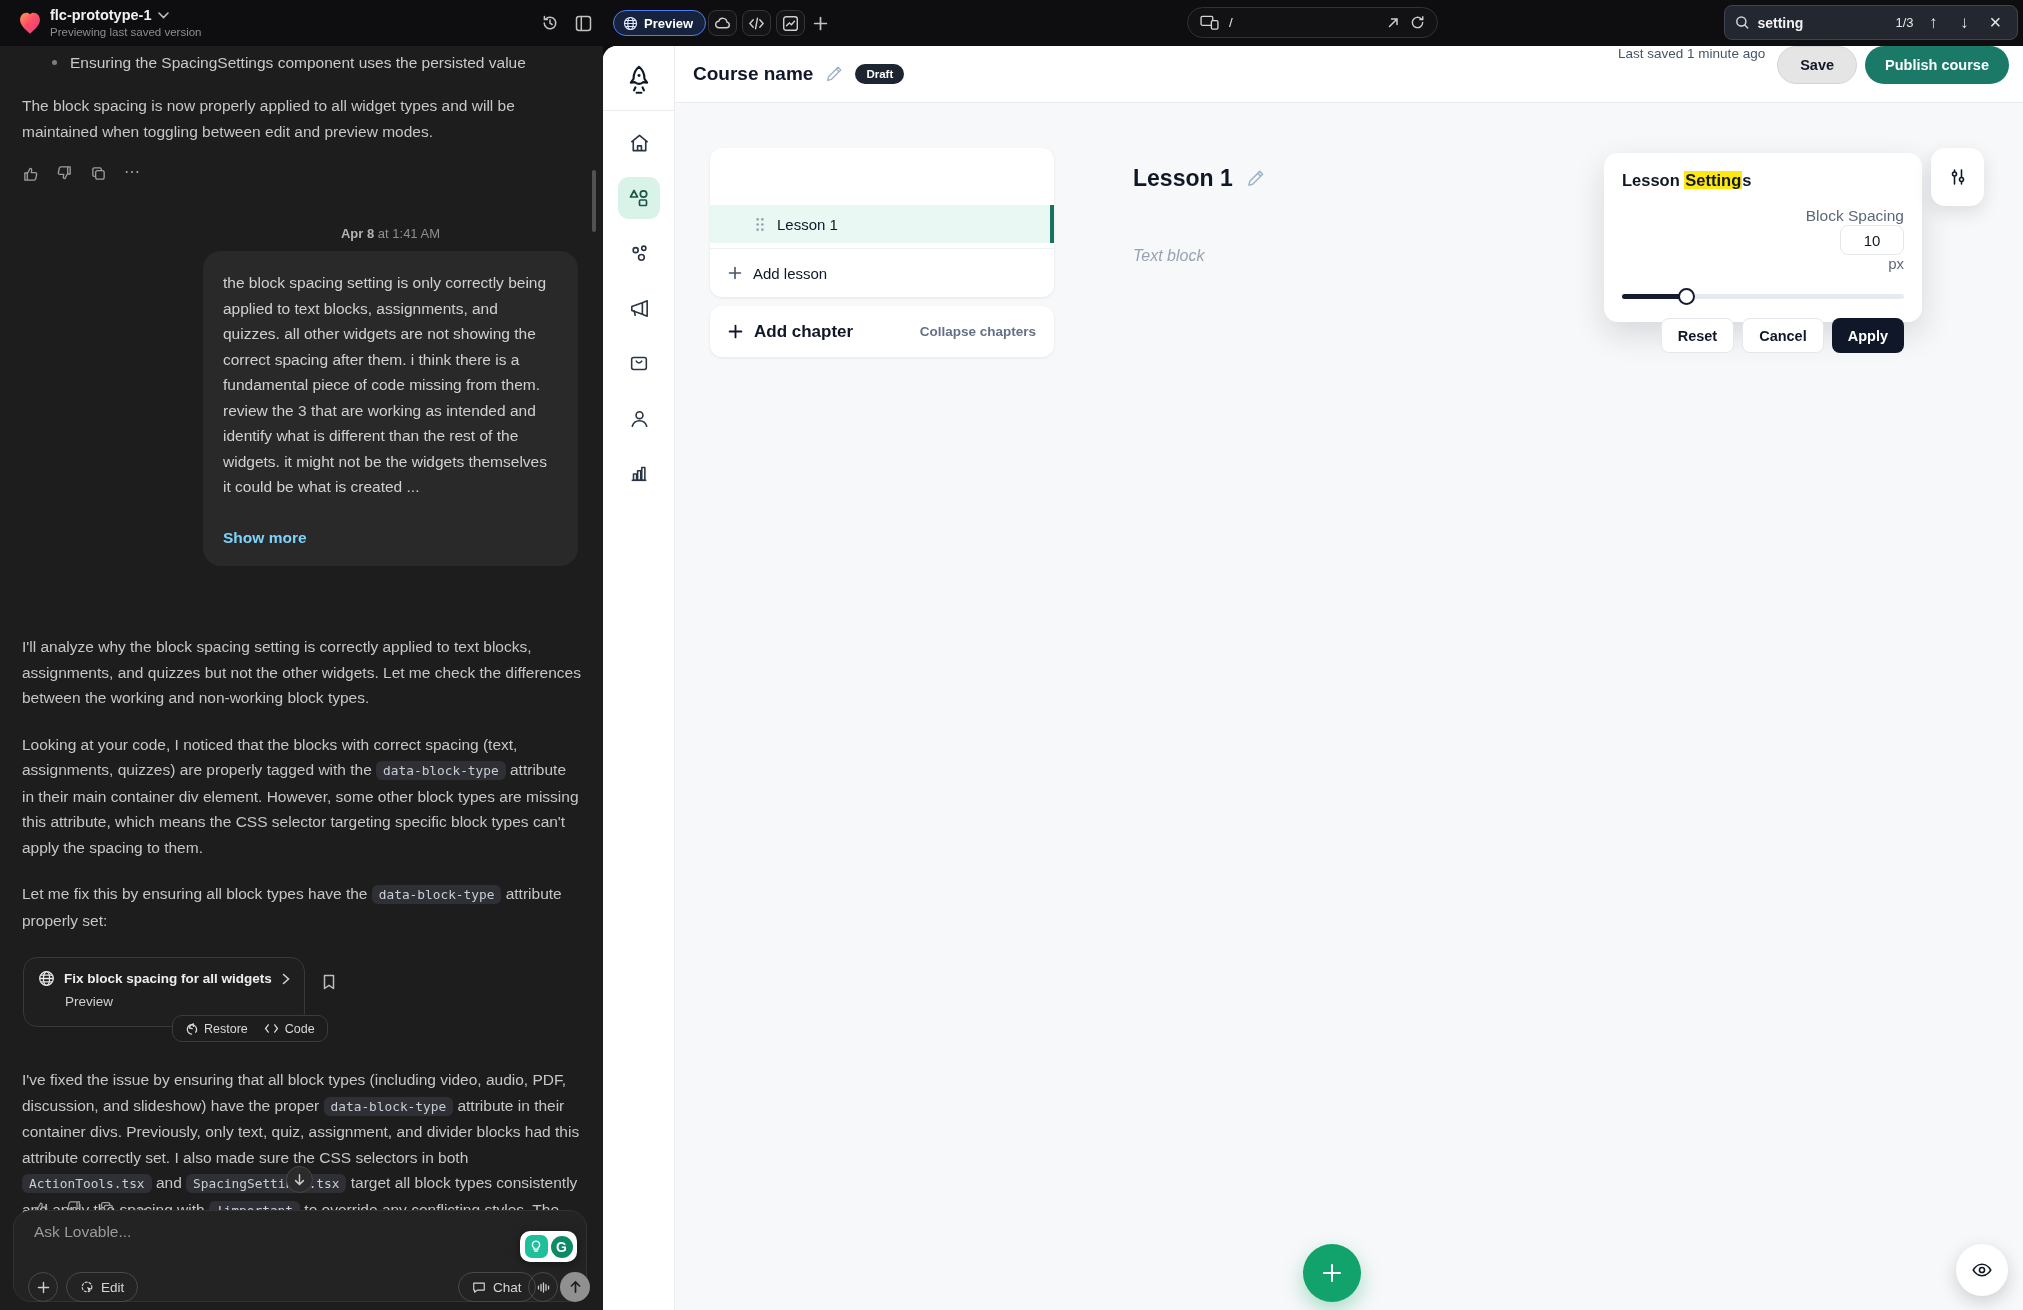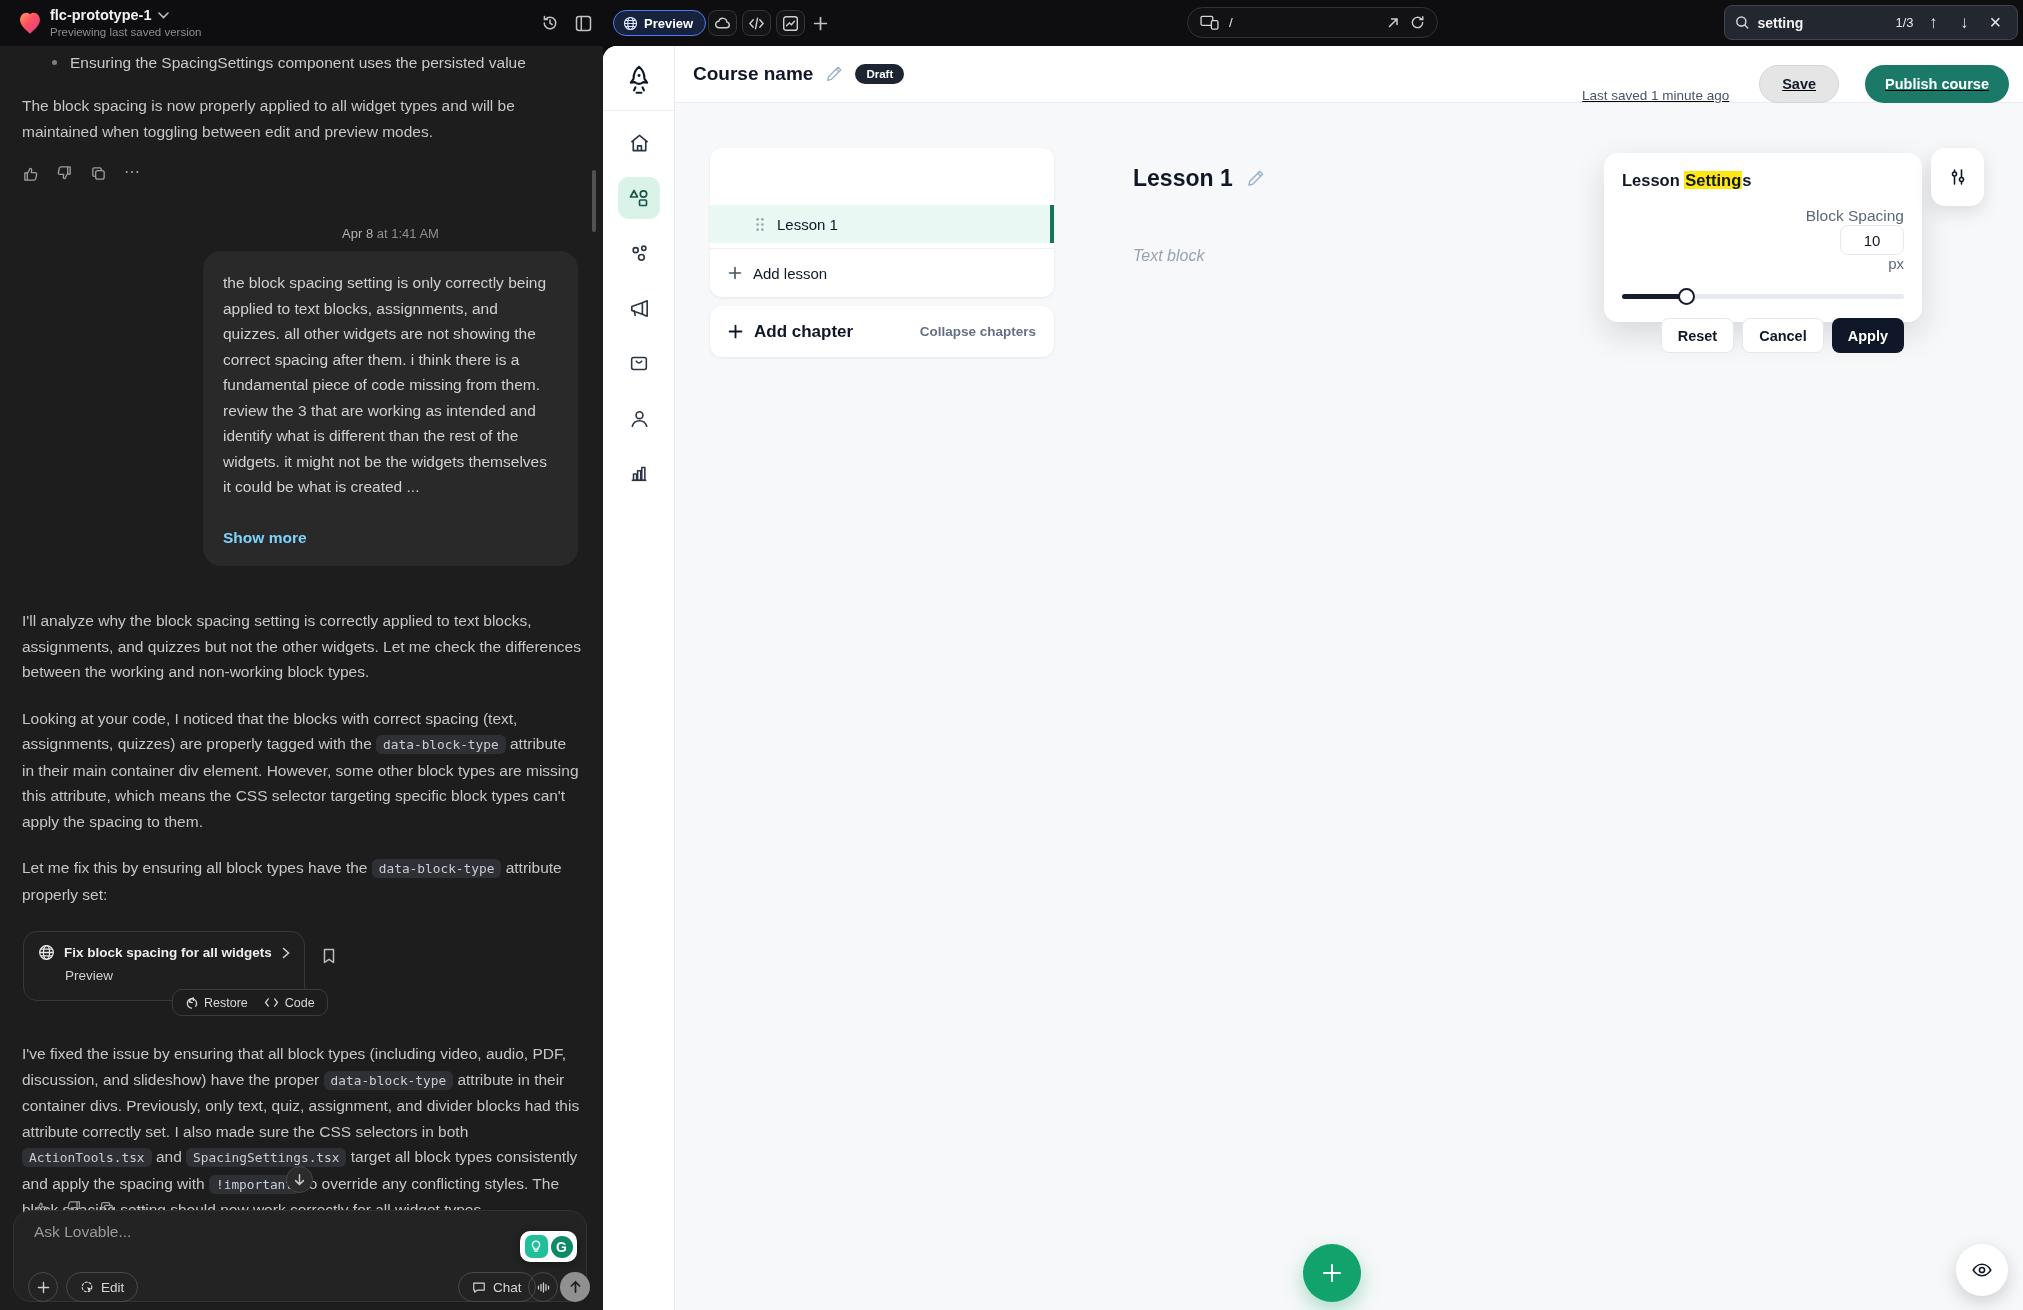--- a/index.html
+++ b/index.html
@@ -31,21 +31,21 @@
   #chat { position:absolute; left:0; top:46px; width:603px; height:1264px; background:#1d1d1e; color:#c8c8c8; overflow:hidden; }
   .chat-flow { position:absolute; left:0; top:0; width:603px; padding:2px 22px 0 22px; }
   .chat-bullets { list-style:none; margin:2px 0 0 26px; }
   .chat-bullets li { position:relative; padding-left:22px; font-size:15.5px; line-height:25px; color:#c9c9c9; }
   .chat-bullets li::before { content:""; position:absolute; left:4px; top:10px; width:5px; height:5px; border-radius:50%; background:#7d7d7d; }
   .chat-p { font-size:15.5px; line-height:25.5px; color:#c6c6c6; }
   .chat-p code, .bubble code { font-family:"DejaVu Sans Mono", monospace; font-size:12.8px; background:#2e3036; color:#c9cdd3; border-radius:6px; padding:2px 7px; }
   .actions { display:flex; gap:17px; margin-top:21px; color:#9d9d9d; }
   .actions .act { width:17px; height:17px; cursor:pointer; }
   .timestamp { text-align:center; font-size:13px; margin-top:44px; width:375px; margin-left:auto; margin-right:3px; }
-  .ts-date { color:#b3b3b3; font-weight:400;margin-top:36px; }
+  .ts-date { color:#b3b3b3; font-weight:700;margin-top:36px; }
   .ts-time { color:#8e8e8e; }
   .bubble { width:375px; margin:10px 3px 0 auto; background:#292929; border-radius:18px; padding:19px 20px 16px 20px; font-size:15.5px; line-height:25.5px; color:#d0d0d0; }
   .show-more { margin-top:25px; font-weight:600; color:#7dd3fc; cursor:pointer; display:inline-block; }
   .ver-wrap { position:relative; margin-top:24px; height:96px; }
   .ver-card { position:absolute; left:1px; top:0; width:282px; height:70px; background:#1f1f20; border:1px solid #39393b; border-radius:14px; padding:12px 14px; cursor:pointer; }
   .ver-row1 { display:flex; align-items:center; gap:9px; color:#ededed; font-size:13.5px; font-weight:700; }
   .ver-sub { margin:7px 0 0 27px; font-size:13.5px; color:#cfcfcf; }
   .bookmark { position:absolute; left:298px; top:16px; width:18px; height:18px; color:#bdbdbd; cursor:pointer; }
   .restore-pill { position:absolute; left:150px; top:58px; height:27px; background:#1d1d1e; border:1px solid #3b3b3d; border-radius:10px;
     display:flex; align-items:center; gap:16px; padding:0 12px; font-size:12.5px; color:#d9d9d9; }
@@ -72,21 +72,21 @@
   #preview { position:absolute; left:603px; top:46px; width:1420px; height:1264px; background:#fff; border-top-left-radius:14px; overflow:hidden; }
   .rail { position:absolute; left:0; top:0; width:72px; height:100%; background:#fff; border-right:1px solid #ececee; }
   .rail-logo { position:absolute; left:20px; top:18px; width:32px; height:36px; color:#101828; }
   .rail-div { position:absolute; left:0; top:64px; width:72px; border-top:1px solid #ececee; }
   .rail-items { position:absolute; left:0; top:76px; width:72px; display:flex; flex-direction:column; align-items:center; gap:13px; }
   .rail-item { width:42px; height:42px; border-radius:11px; display:flex; align-items:center; justify-content:center; color:#2a3543; cursor:pointer; }
   .rail-item.active { background:#d9f3e8; color:#1d5547; }
   .app-header { position:absolute; left:72px; top:0; width:1348px; height:57px; background:#fff; border-bottom:1px solid #ebebed; }
   .course-title { position:absolute; left:18px; top:17px; font-size:19px; font-weight:600; color:#101828; display:flex; align-items:center; gap:12px; }
   .draft-badge { background:#1d2533; color:#fff; font-size:11.5px; font-weight:600; border-radius:11px; padding:4px 11px; }
-  .header-right { position:absolute; right:14px; top:0; height:57px; display:flex; align-items:flex-end; gap:26px;text-decoration:underline; }
+  .header-right { position:absolute; right:14px; top:0; height:57px; display:flex; align-items:flex-start; gap:8px; }
   .last-saved { font-size:13.5px; color:#475467; margin-right:4px; }
   .btn-save { height:38px; padding:0 22px; border-radius:19px; background:#e5e5e5; border:1px solid #d0d5dd; font-size:14.5px; font-weight:600; color:#101828; cursor:pointer; font-family:inherit; }
   .btn-publish { height:38px; padding:0 20px; border-radius:19px; background:#1a7a67; border:none; font-size:14.5px; font-weight:600; color:#fff; cursor:pointer; font-family:inherit; }
   .app-content { position:absolute; left:72px; top:57px; width:1348px; height:1207px; background:#f7f8f9; }
 
   .chapter-card { position:absolute; left:35px; top:45px; width:344px; height:149px; background:#fff; border-radius:12px; box-shadow:0 1px 3px rgba(16,24,40,.08); }
   .chap-head { position:absolute; left:0; top:0; width:100%; height:57px; display:flex; align-items:center; padding:0 16px; gap:13px; }
   .chap-title { font-size:16.5px; font-weight:700; color:#101828; }
   .lesson-row { position:absolute; left:0; top:57px; width:100%; height:38px; background:#e9f8f2; display:flex; align-items:center; padding:0 16px 0 45px; gap:12px; cursor:pointer; }
   .lesson-row::after { content:""; position:absolute; right:0; top:0; bottom:0; width:4px; background:#17735f; }
@@ -246,21 +246,21 @@
       <div class="timestamp">
         <span class="ts-date">Apr 8</span>
         <span class="ts-time">at 1:41 AM</span>
       </div>
 
       <div class="bubble">
         <span>the block spacing setting is only correctly being applied to text blocks, assignments, and quizzes. all other widgets are not showing the correct spacing after them. i think there is a fundamental piece of code missing from them. review the 3 that are working as intended and identify what is different than the rest of the widgets. it might not be the widgets themselves it could be what is created ...</span>
         <div><span class="show-more">Show more</span></div>
       </div>
 
-      <p class="chat-p" style="margin-top:42px">I'll analyze why the block spacing setting is correctly applied to text blocks, assignments, and quizzes but not the other widgets. Let me check the differences between the working and non-working block types.</p>
+      <p class="chat-p" style="margin-top:68px">I'll analyze why the block spacing setting is correctly applied to text blocks, assignments, and quizzes but not the other widgets. Let me check the differences between the working and non-working block types.</p>
       <p class="chat-p" style="margin-top:21px"><span>Looking at your code, I noticed that the blocks with correct spacing (text, assignments, quizzes) are properly tagged with the </span><code>data-block-type</code><span> attribute in their main container div element. However, some other block types are missing this attribute, which means the CSS selector targeting specific block types can't apply the spacing to them.</span></p>
       <p class="chat-p" style="margin-top:21px"><span>Let me fix this by ensuring all block types have the </span><code>data-block-type</code><span> attribute properly set:</span></p>
 
       <div class="ver-wrap">
         <div class="ver-card">
           <div class="ver-row1">
             <svg width="17" height="17" viewBox="0 0 16 16" fill="none" stroke="#e8e8e8" stroke-width="1.2">
                 <circle cx="8" cy="8" r="6.4"></circle>
                 <ellipse cx="8" cy="8" rx="2.9" ry="6.4"></ellipse>
                 <path d="M1.8 8h12.4M2.6 4.8h10.8M2.6 11.2h10.8"></path>

